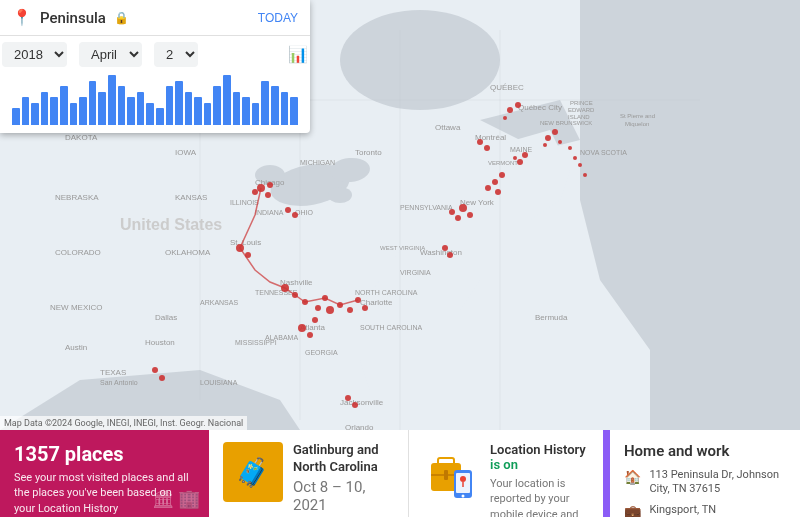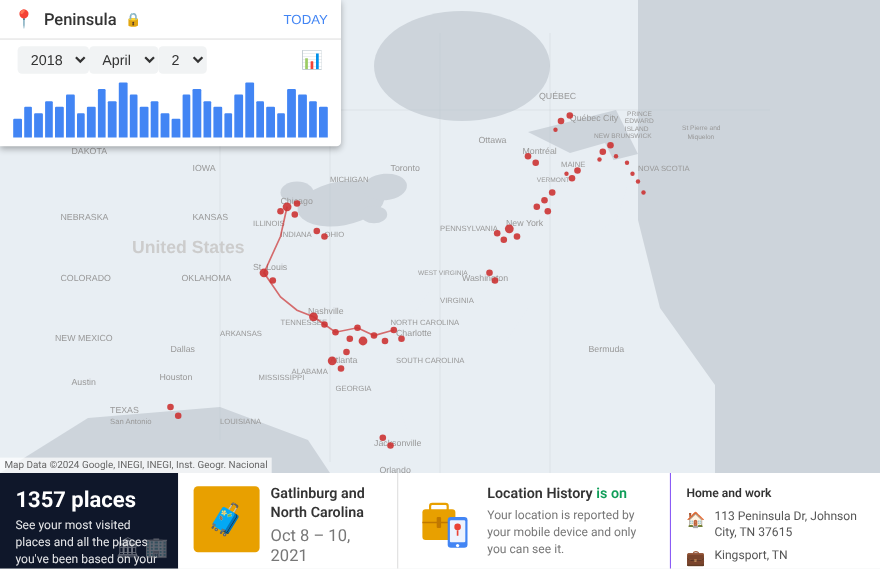--- a/index.html
+++ b/index.html
@@ -67,22 +67,22 @@
       color: #4285f4;
       background: none;
       border: none;
       cursor: pointer;
       font-weight: 500;
     }
 
     #date-selectors {
       display: flex;
       align-items: center;
-      padding: 6px 16px;
-      gap: 0;
+      padding: 6px 2px;
+      gap: 12px;
     }
 
     .date-select {
       border: none;
       background: #f1f3f4;
       border-radius: 4px;
       padding: 4px 8px;
       font-size: 13px;
       cursor: pointer;
       color: #333;
@@ -125,24 +125,24 @@
 
     
     #bottom-cards {
       height: 87px;
       display: flex;
       background: #f5f5f5;
     }
 
     
     #card-places {
-      background: #0f172a;
+      background: #be185d;
       color: white;
       padding: 12px 14px;
-      width: 162px;
+      width: 209px;
       flex-shrink: 0;
       position: relative;
       overflow: hidden;
     }
 
     #card-places-count {
       font-size: 20px;
       font-weight: 700;
       margin-bottom: 4px;
     }
@@ -218,21 +218,21 @@
       padding: 0;
       text-transform: uppercase;
       letter-spacing: 0.5px;
     }
 
     
     #card-location-history {
       background: white;
       padding: 12px 14px;
       flex: 1;
-      border-right: 1px solid #8b5cf6;
+      border-right: 7px solid #8b5cf6;
       display: flex;
       gap: 12px;
     }
 
     #location-history-icon {
       width: 55px;
       height: 60px;
       flex-shrink: 0;
       display: flex;
       align-items: center;
@@ -263,21 +263,21 @@
 
     
     #card-home-work {
       background: white;
       padding: 12px 14px;
       width: 190px;
       flex-shrink: 0;
     }
 
     #hw-title {
-      font-size: 11px;
+      font-size: 15px;
       font-weight: 600;
       color: #333;
       margin-bottom: 8px;
     }
 
     .hw-item {
       display: flex;
       align-items: flex-start;
       gap: 8px;
       margin-bottom: 6px;

